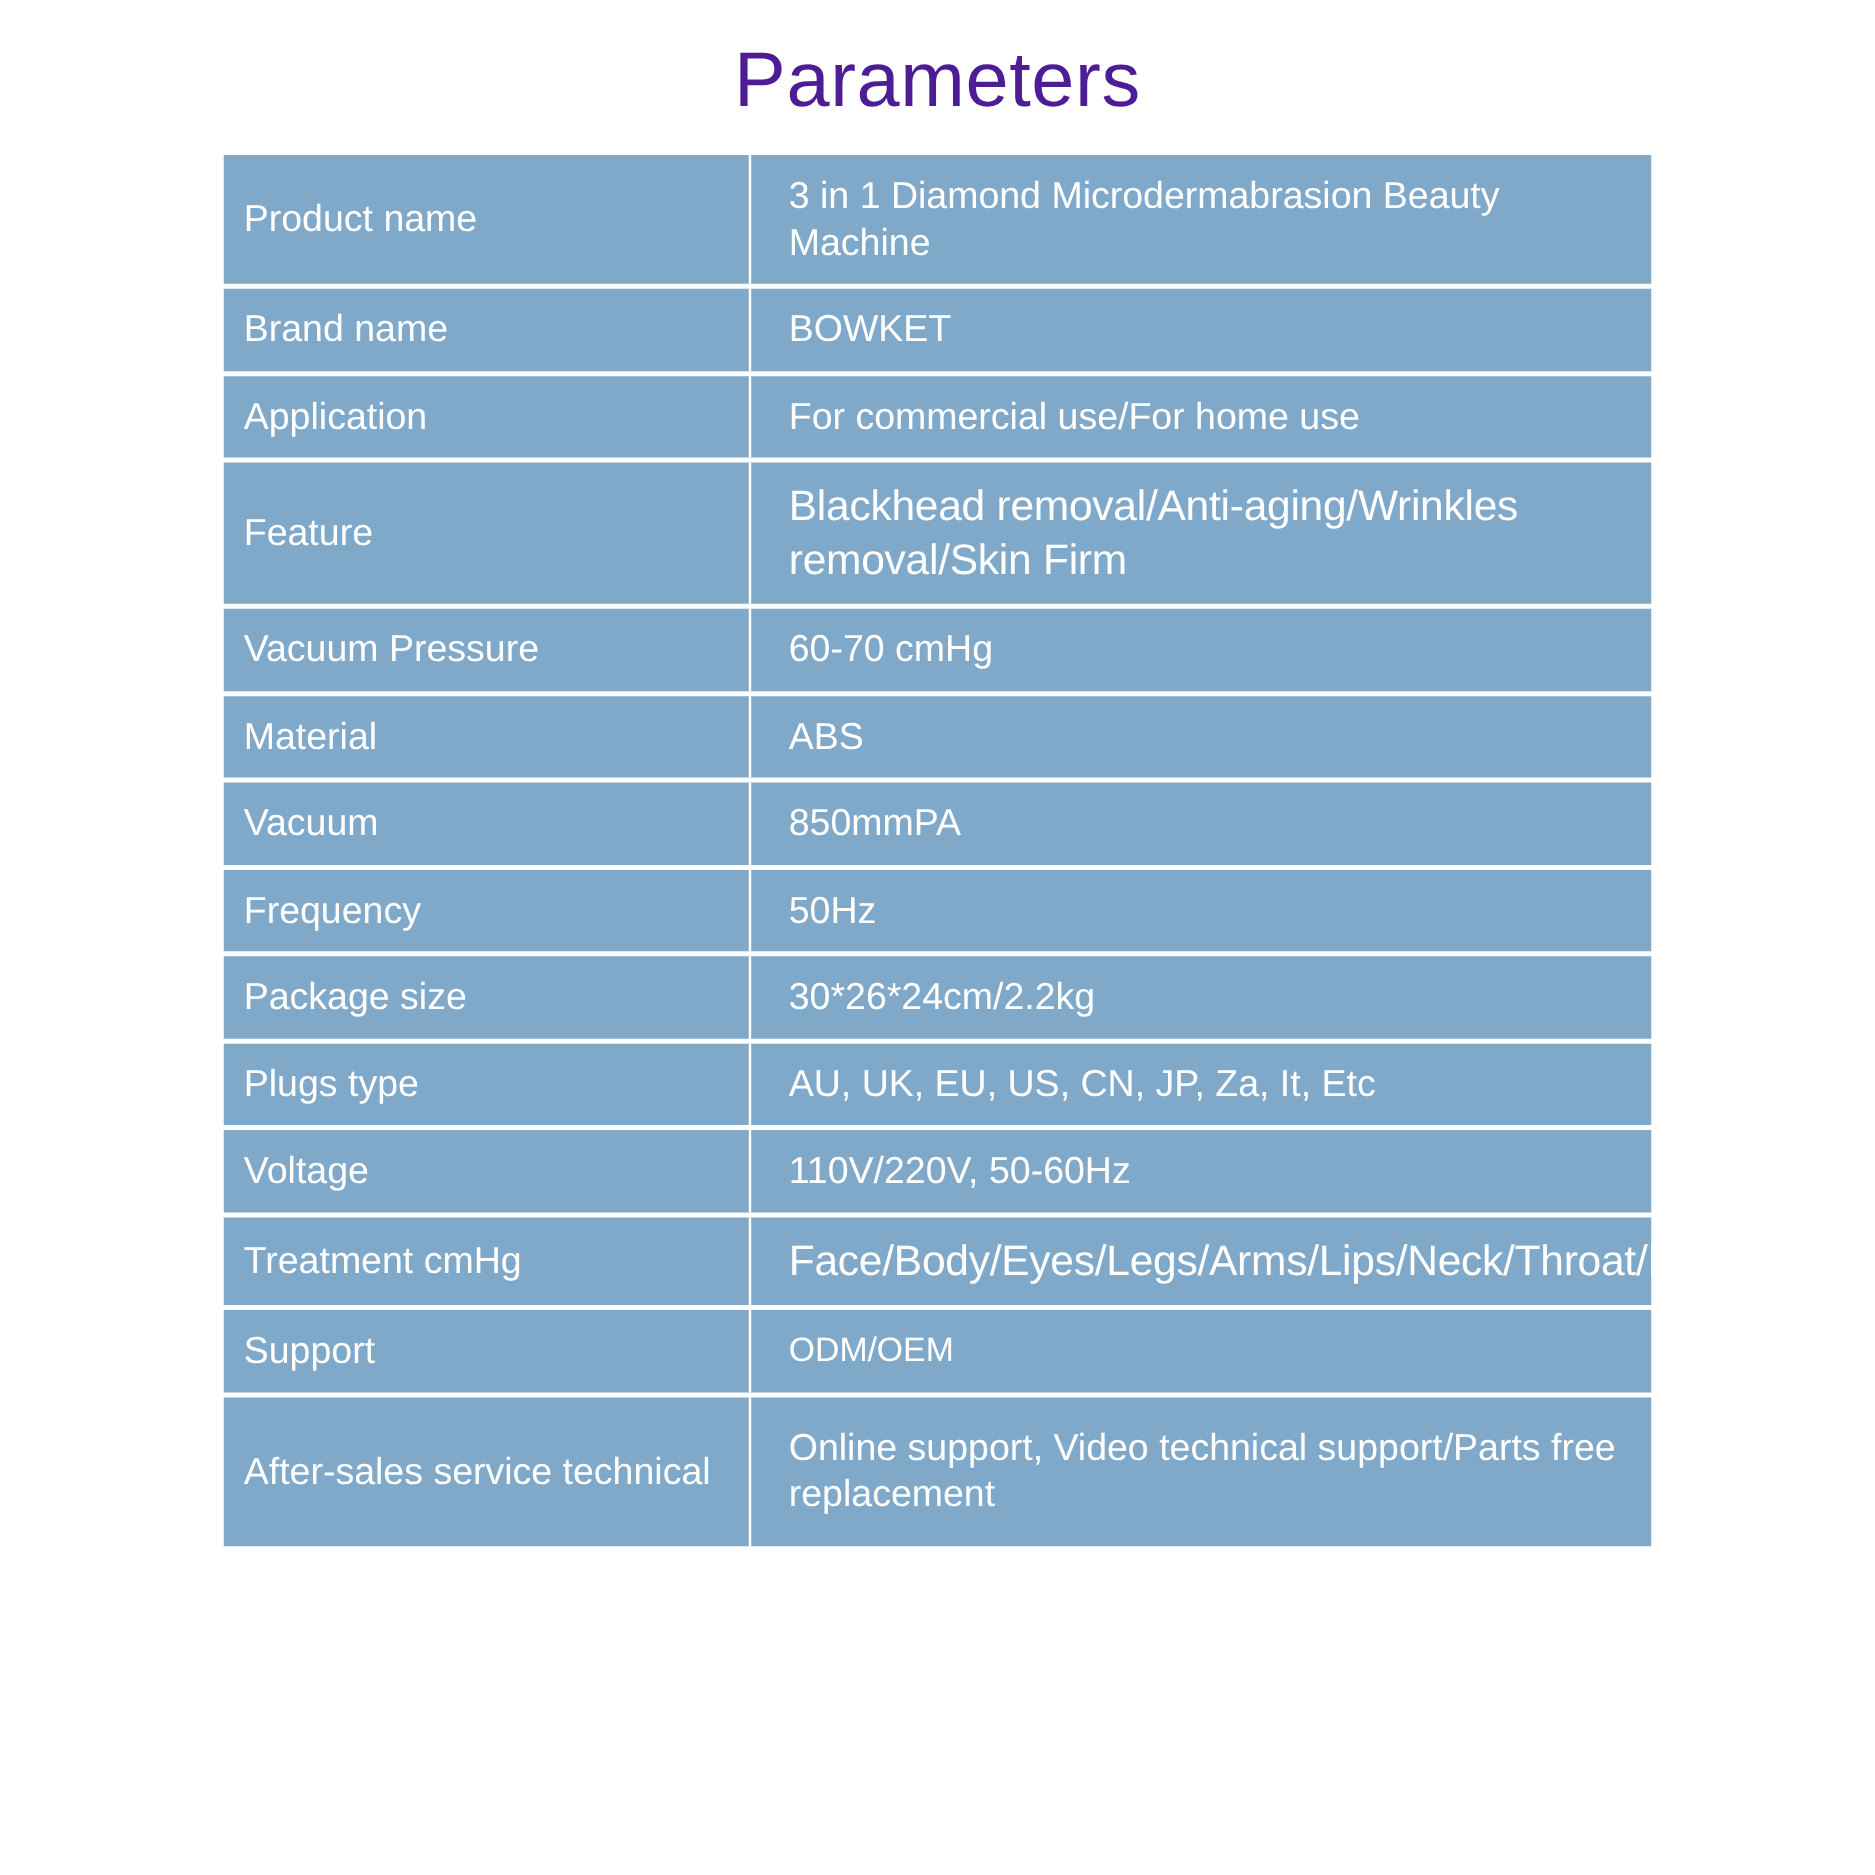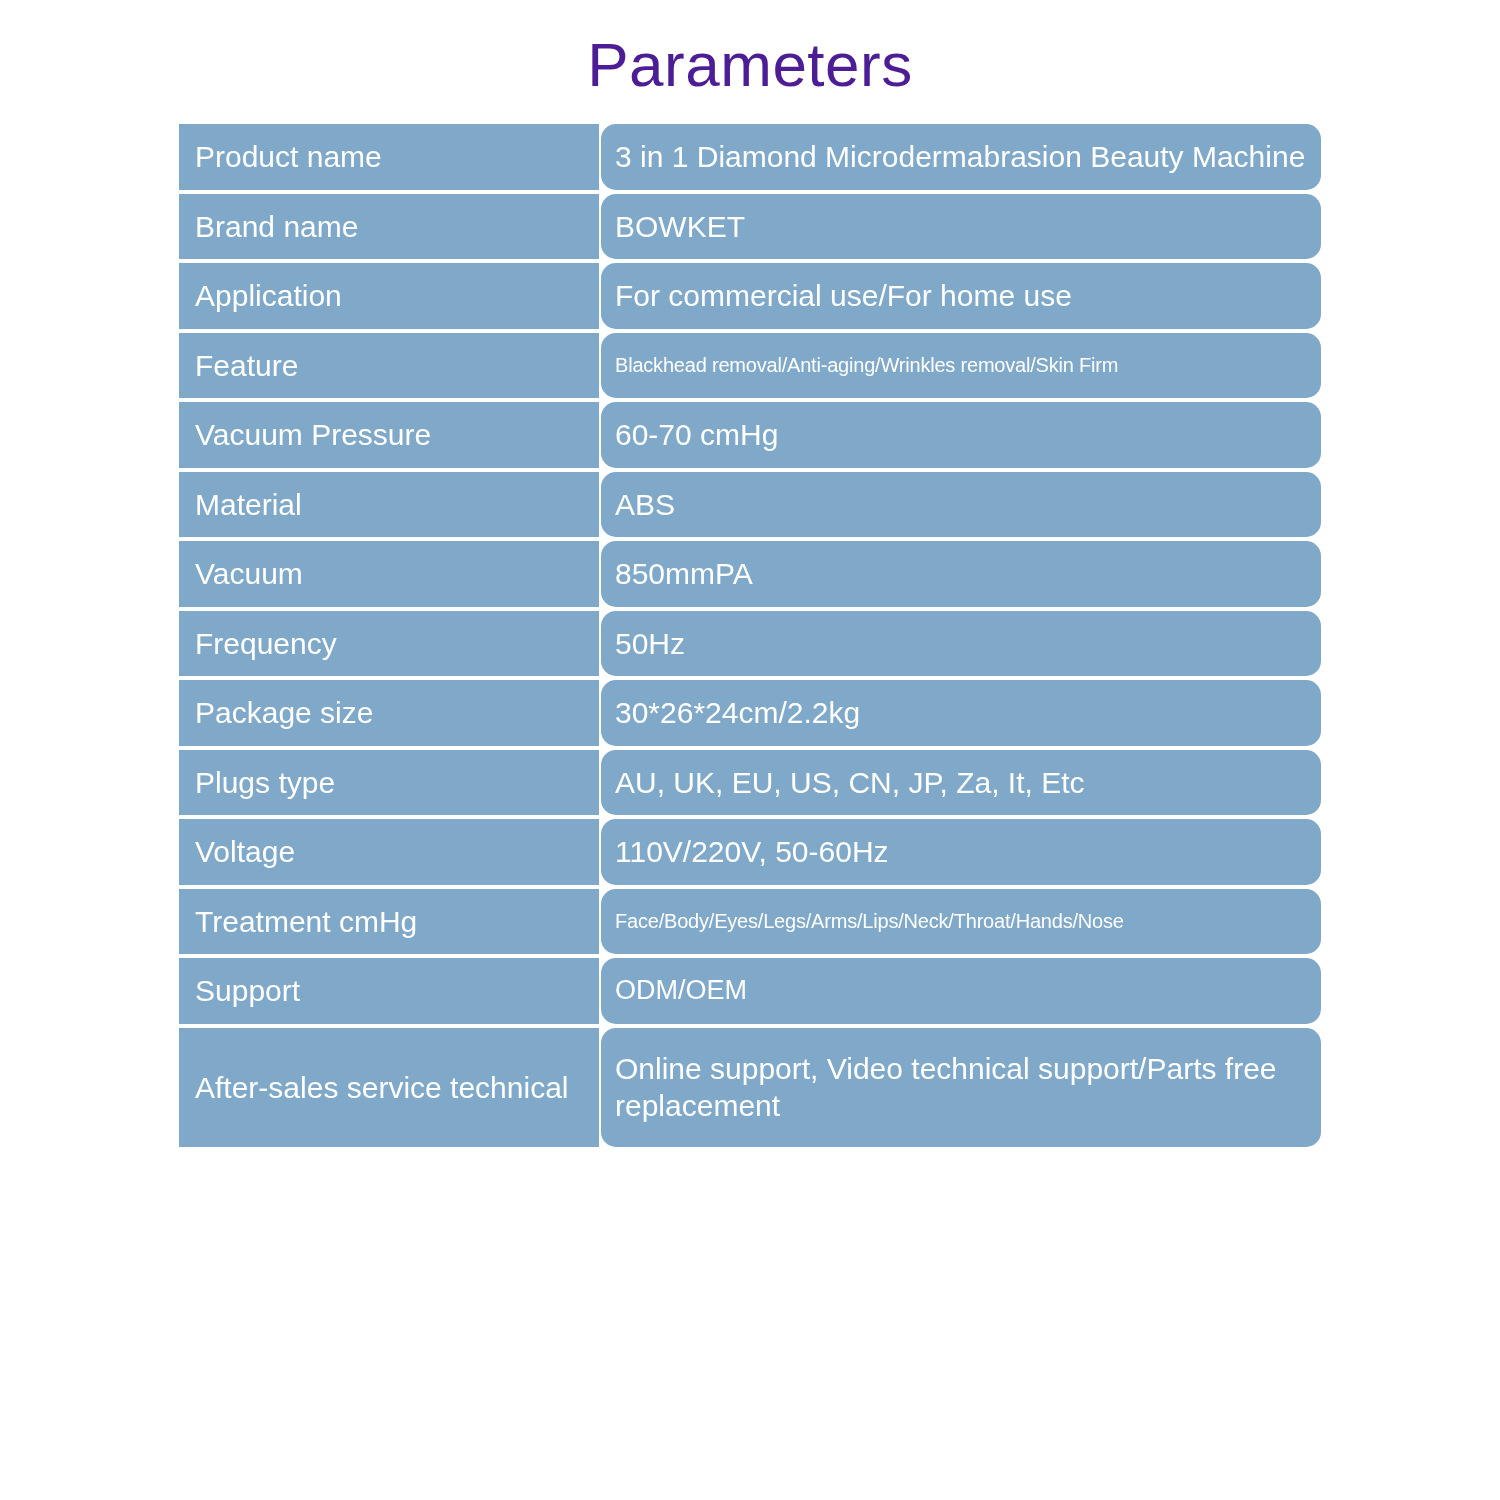--- a/index.html
+++ b/index.html
@@ -43,32 +43,31 @@
     color: #ffffff;
     font-size: 30px;
     font-weight: 400;
     padding: 14px 14px 14px 16px;
     vertical-align: middle;
     line-height: 1.25;
     border-right: 2px solid #ffffff;
   }
   .spec-table td.value {
     border-right: none;
-    padding-left: 14px;
-    border-radius: 15px;
+    padding-left: 30px;
   }
   .spec-table td.label {
     width: 390px;
   }
   .spec-table td.small {
     font-size: 27px;
     margin-left: 39px;
   }
   .spec-table td.tight {
-    font-size: 20px;
+    font-size: 34px;
     letter-spacing: -0.2px;
   }
   .spec-table tr.tall td {
     padding-top: 22px;
     padding-bottom: 22px;
   }
 </style>
 </head>
 <body>
 

